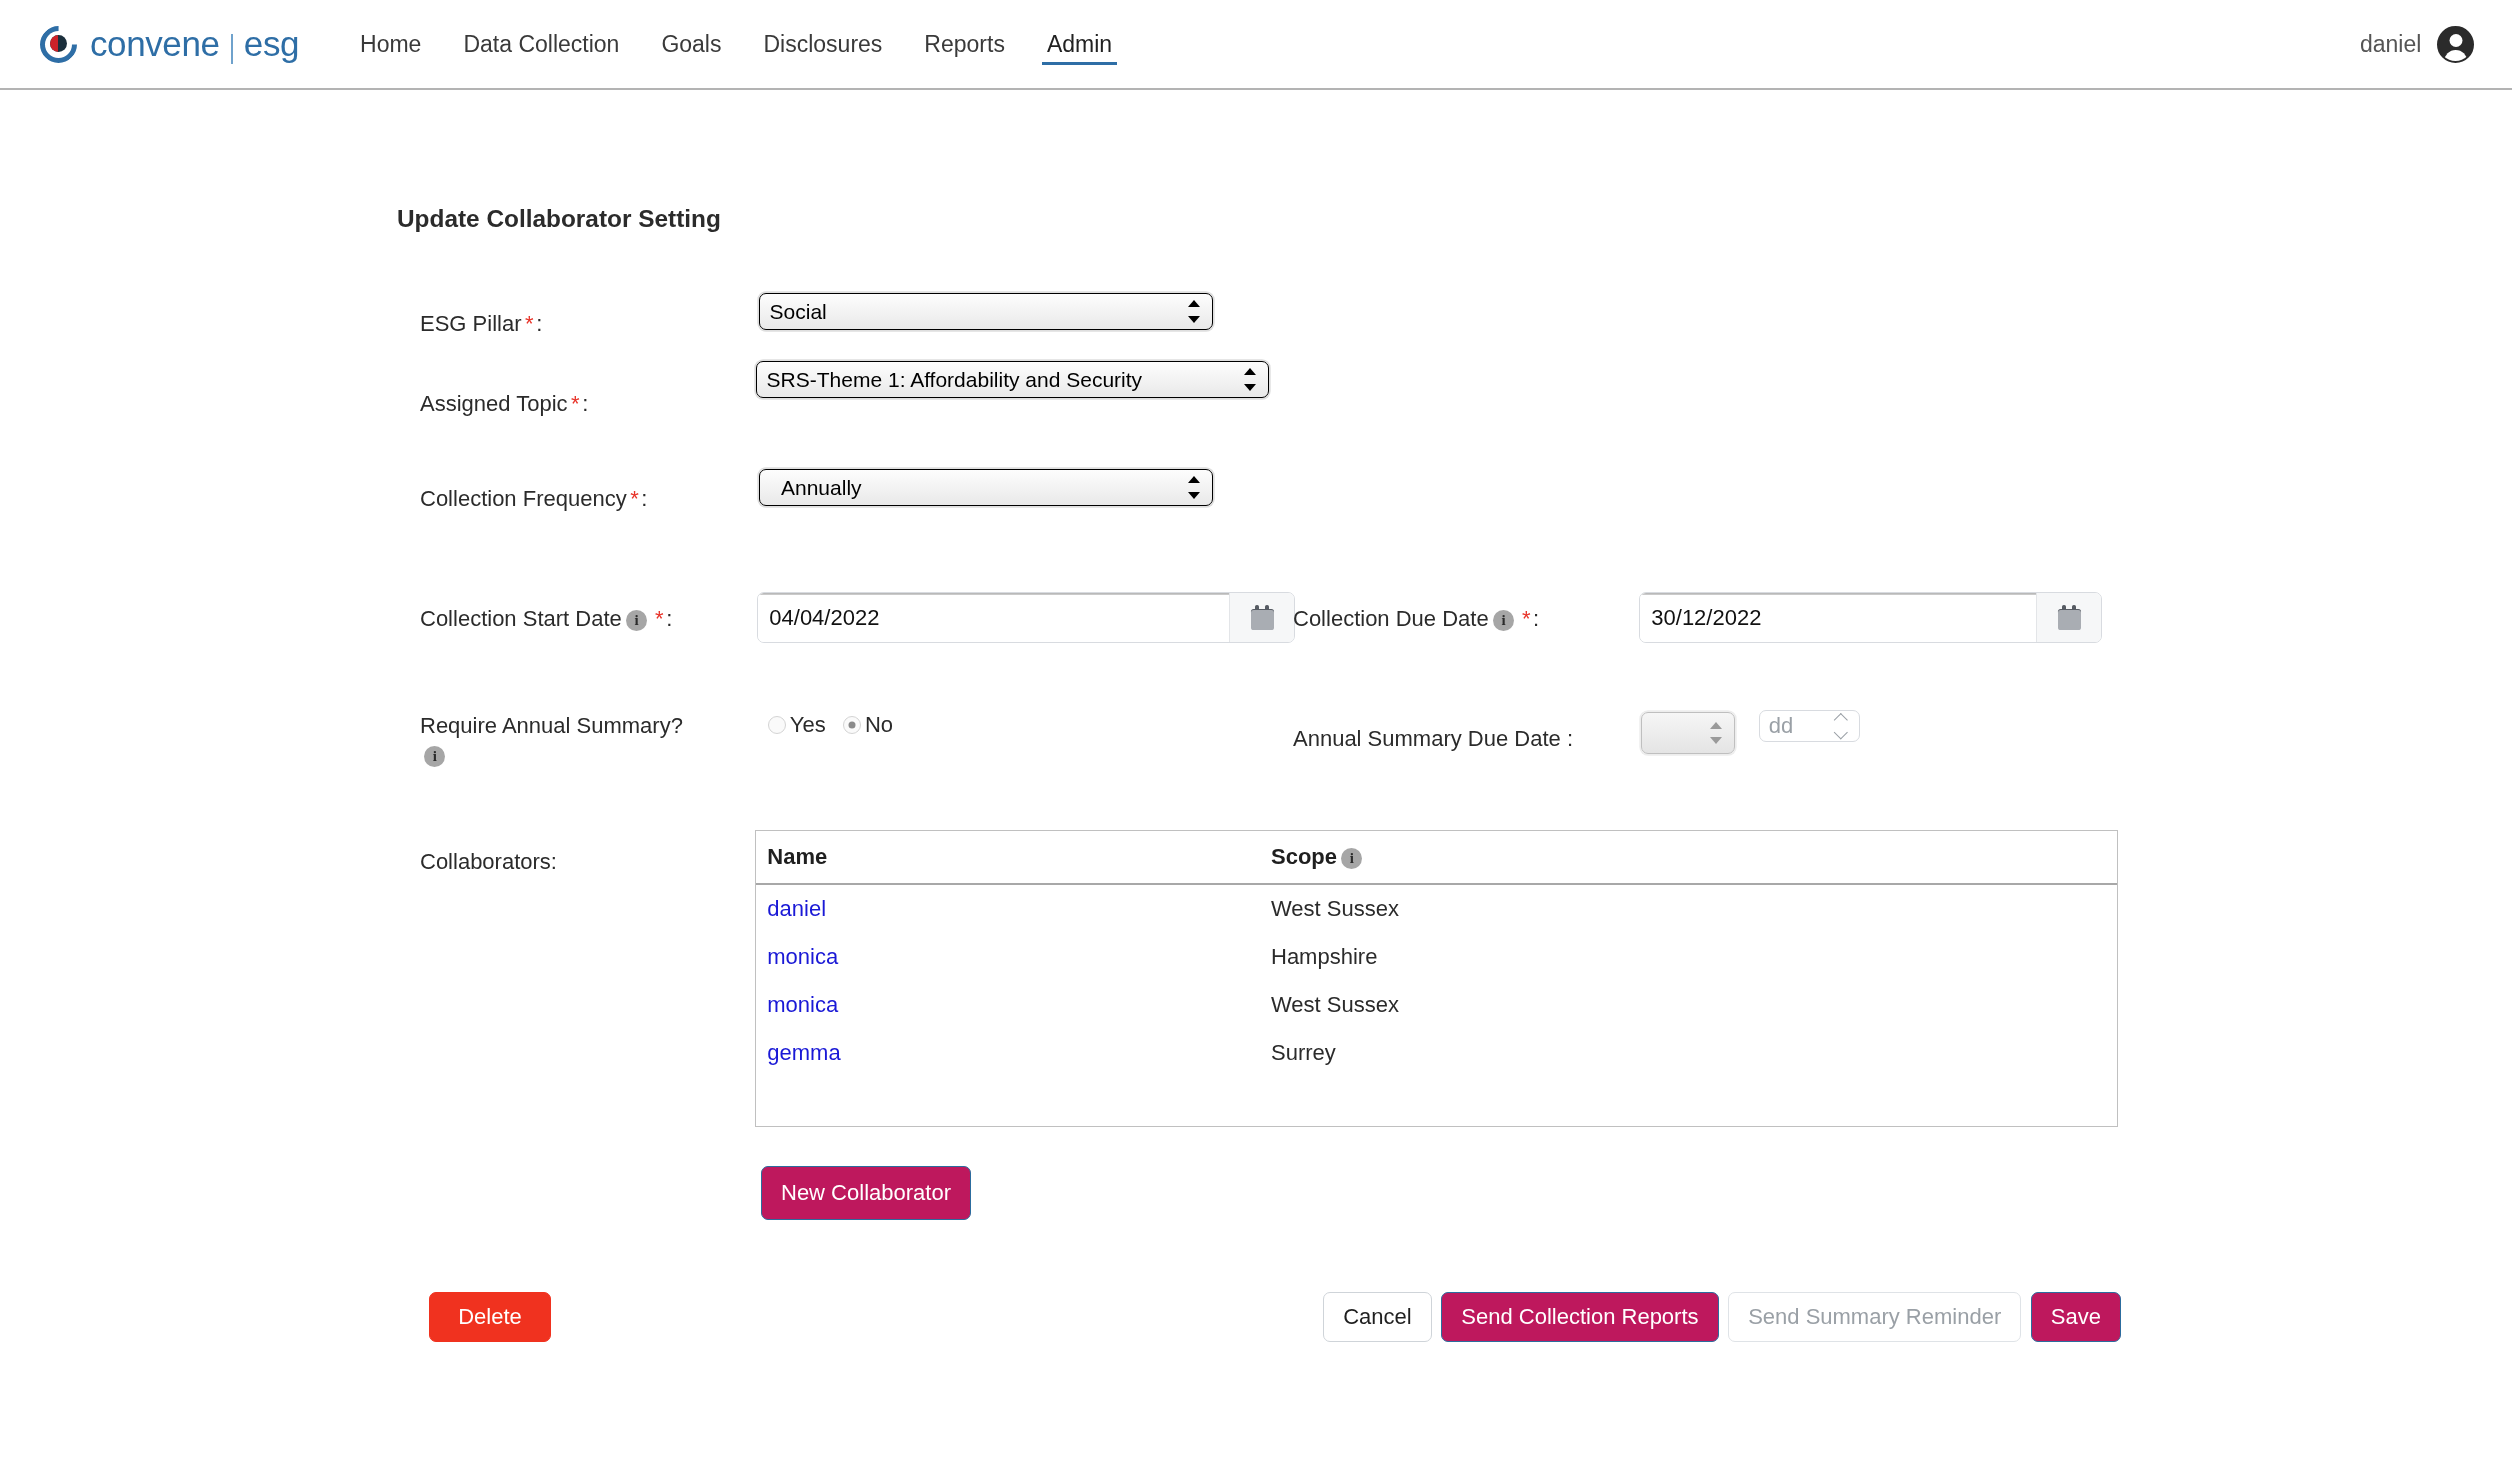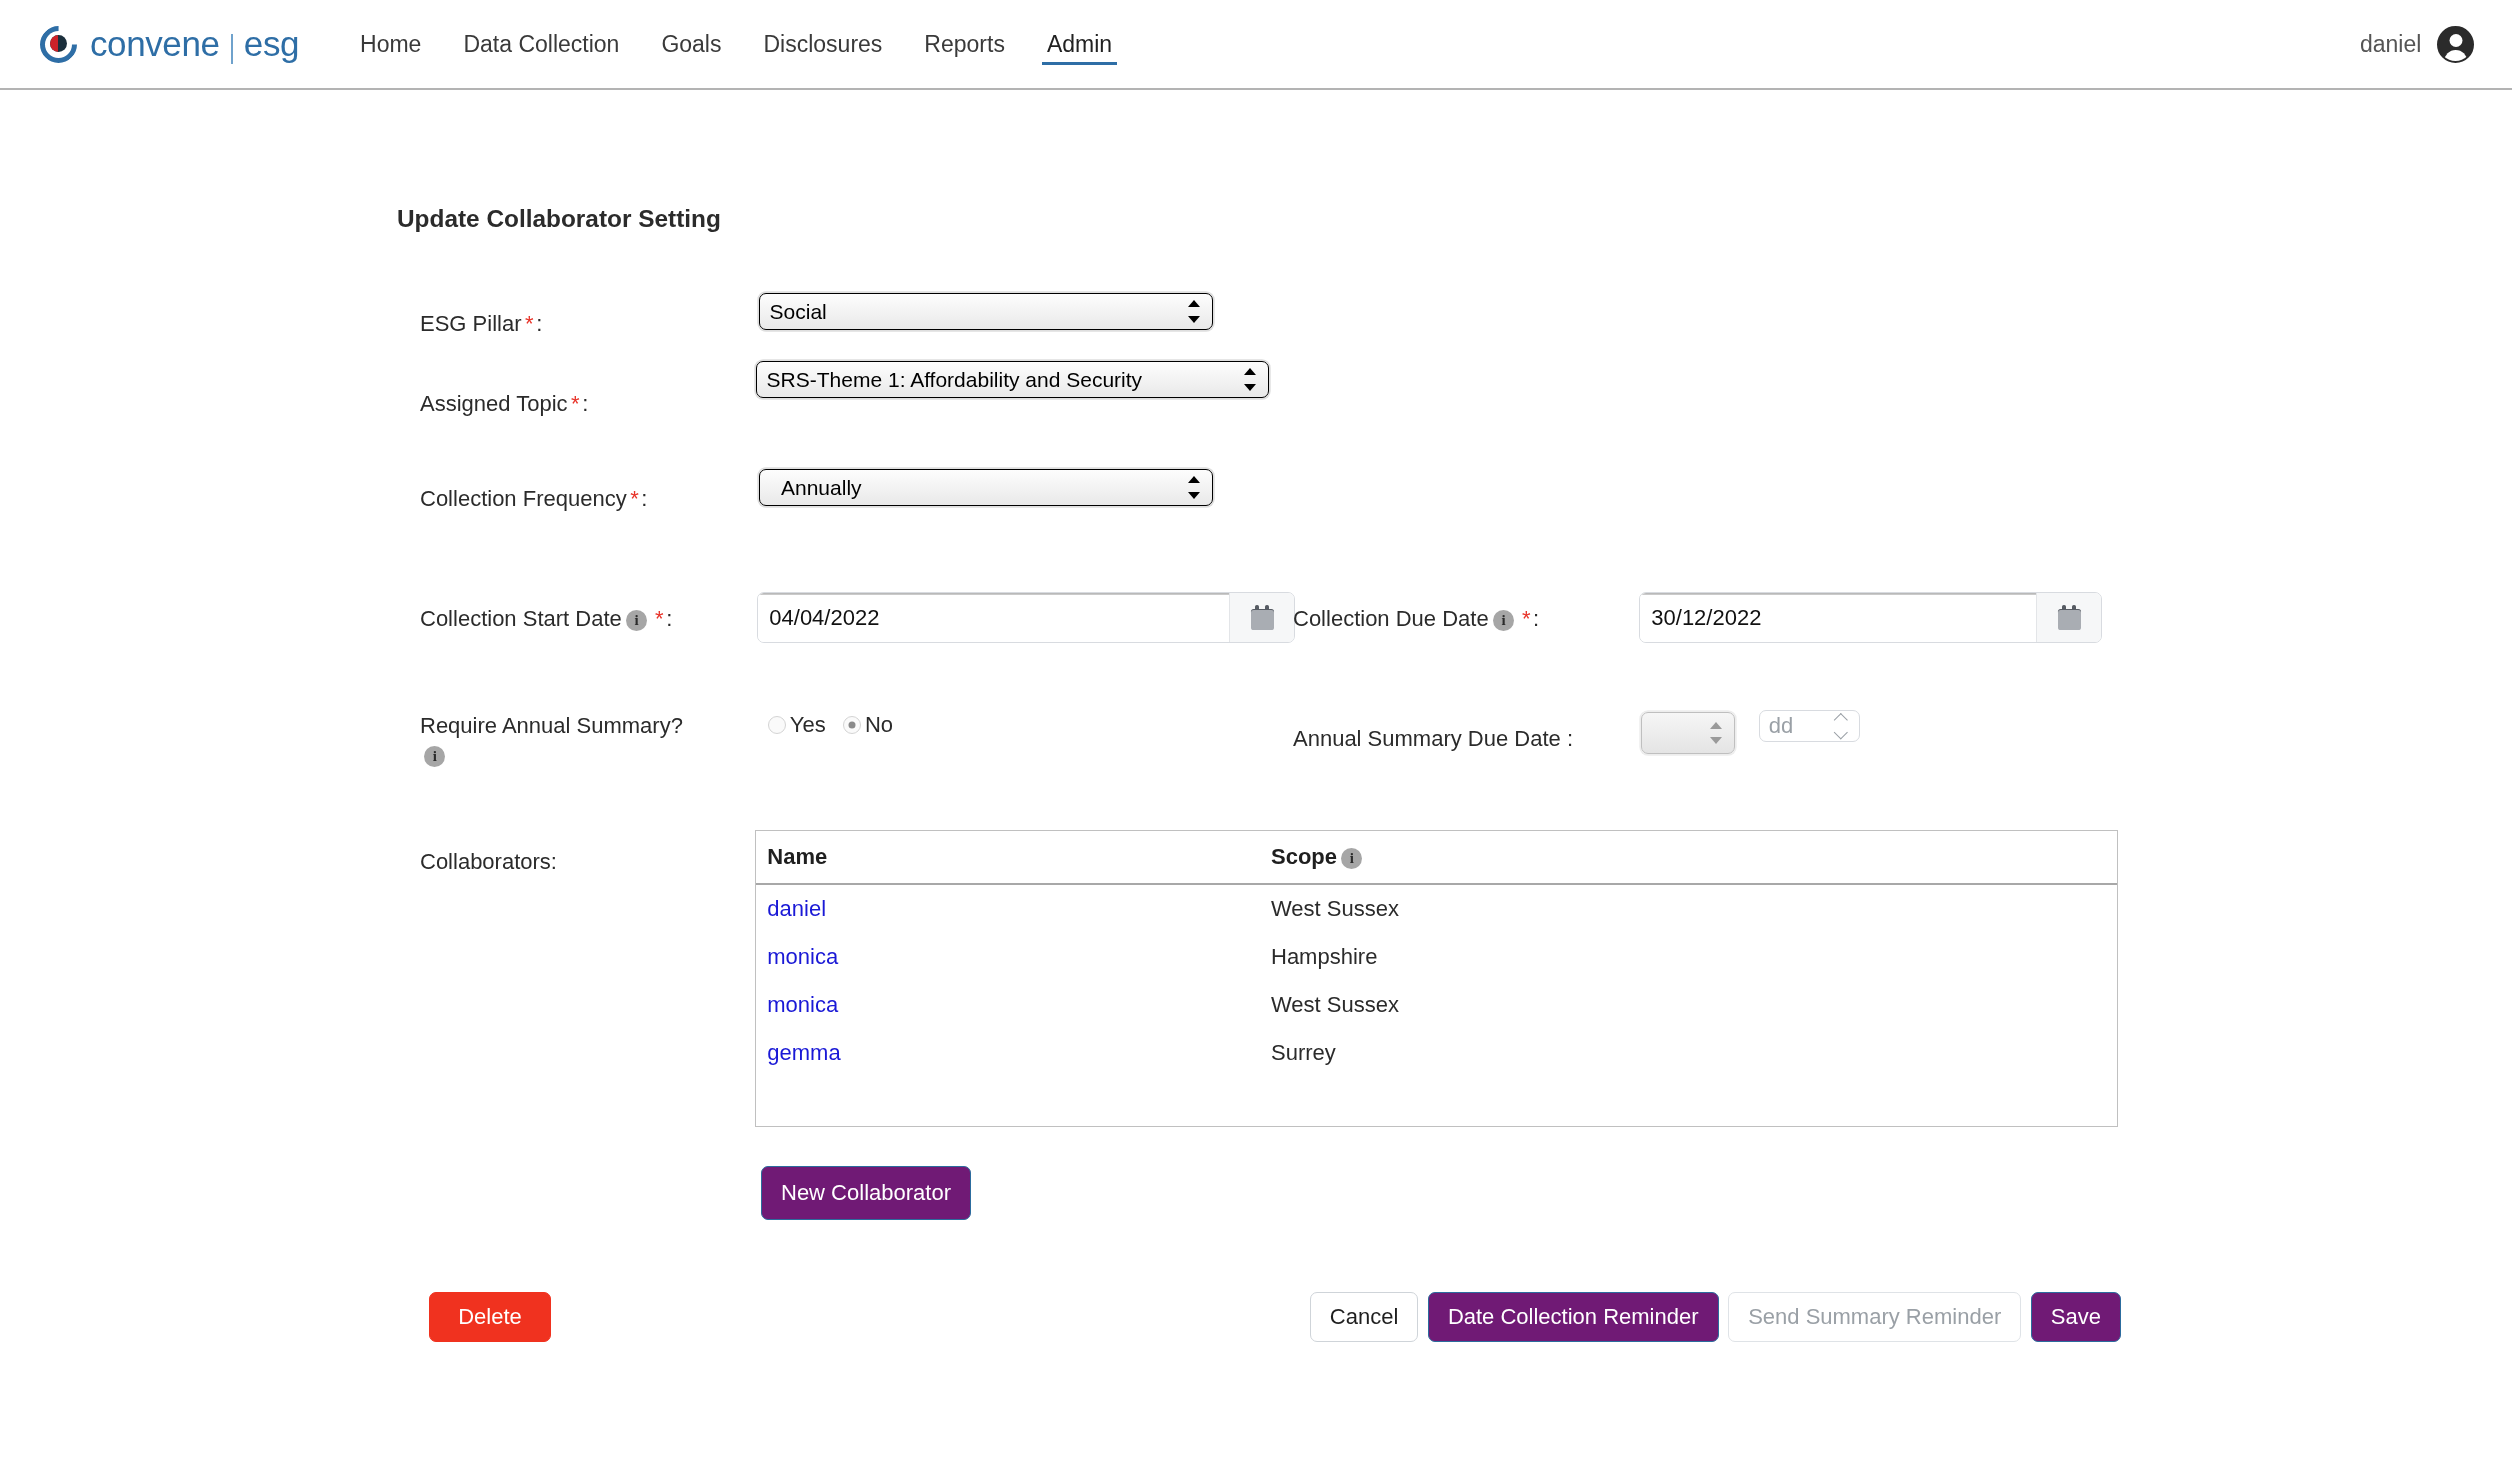--- a/index.html
+++ b/index.html
@@ -330,21 +330,21 @@
     border-radius: 7px;
     border: 1.7px solid transparent;
     padding: 0 19px;
     height: 50px;
     display: inline-flex;
     align-items: center;
     justify-content: center;
     cursor: pointer;
     white-space: nowrap;
   }
-  .btn-primary { background: #701a75; color: #fff; border-color: #2c6c9e; }
+  .btn-primary { background: #be185d; color: #fff; border-color: #2c6c9e; }
   .btn-danger  { background: #f0321f; color: #fff; border-color: #f0321f; }
   .btn-light   { background: #fff; color: #1f1f1f; border: 1.7px solid #cfd4d9; }
   .btn-disabled{ background: #fff; color: #9aa0a6; border: 1.7px solid #dfe3e7; cursor: default; }
 
   .btn-newcollab { position: absolute; left: 761px; top: 1076px; height: 54px; }
   .btn-delete    { position: absolute; left: 429px; top: 1202px; width: 122px; }
   .actions       { position: absolute; right: 391px; top: 1202px; display: flex; gap: 9.6px; }
 </style>
 </head>
 <body>
@@ -502,19 +502,19 @@
       <div class="c-scope">Surrey</div>
     </div>
   </div>
 
   <button class="btn btn-primary btn-newcollab">New Collaborator</button>
 
   <button class="btn btn-danger btn-delete">Delete</button>
 
   <div class="actions">
     <button class="btn btn-light">Cancel</button>
-    <button class="btn btn-primary">Date Collection Reminder</button>
+    <button class="btn btn-primary">Send Collection Reports</button>
     <button class="btn btn-disabled" disabled="">Send Summary Reminder</button>
     <button class="btn btn-primary">Save</button>
   </div>
 
 </div>
 
 
 </body></html>

